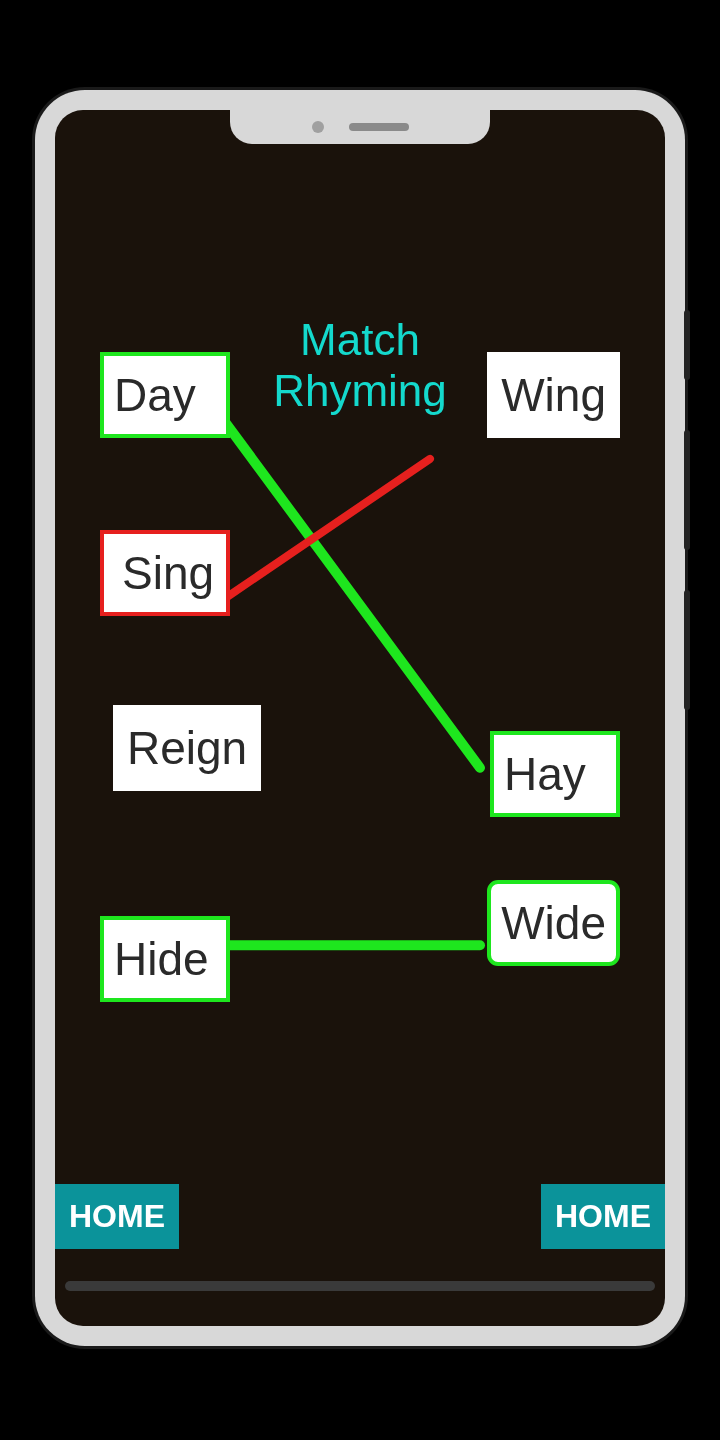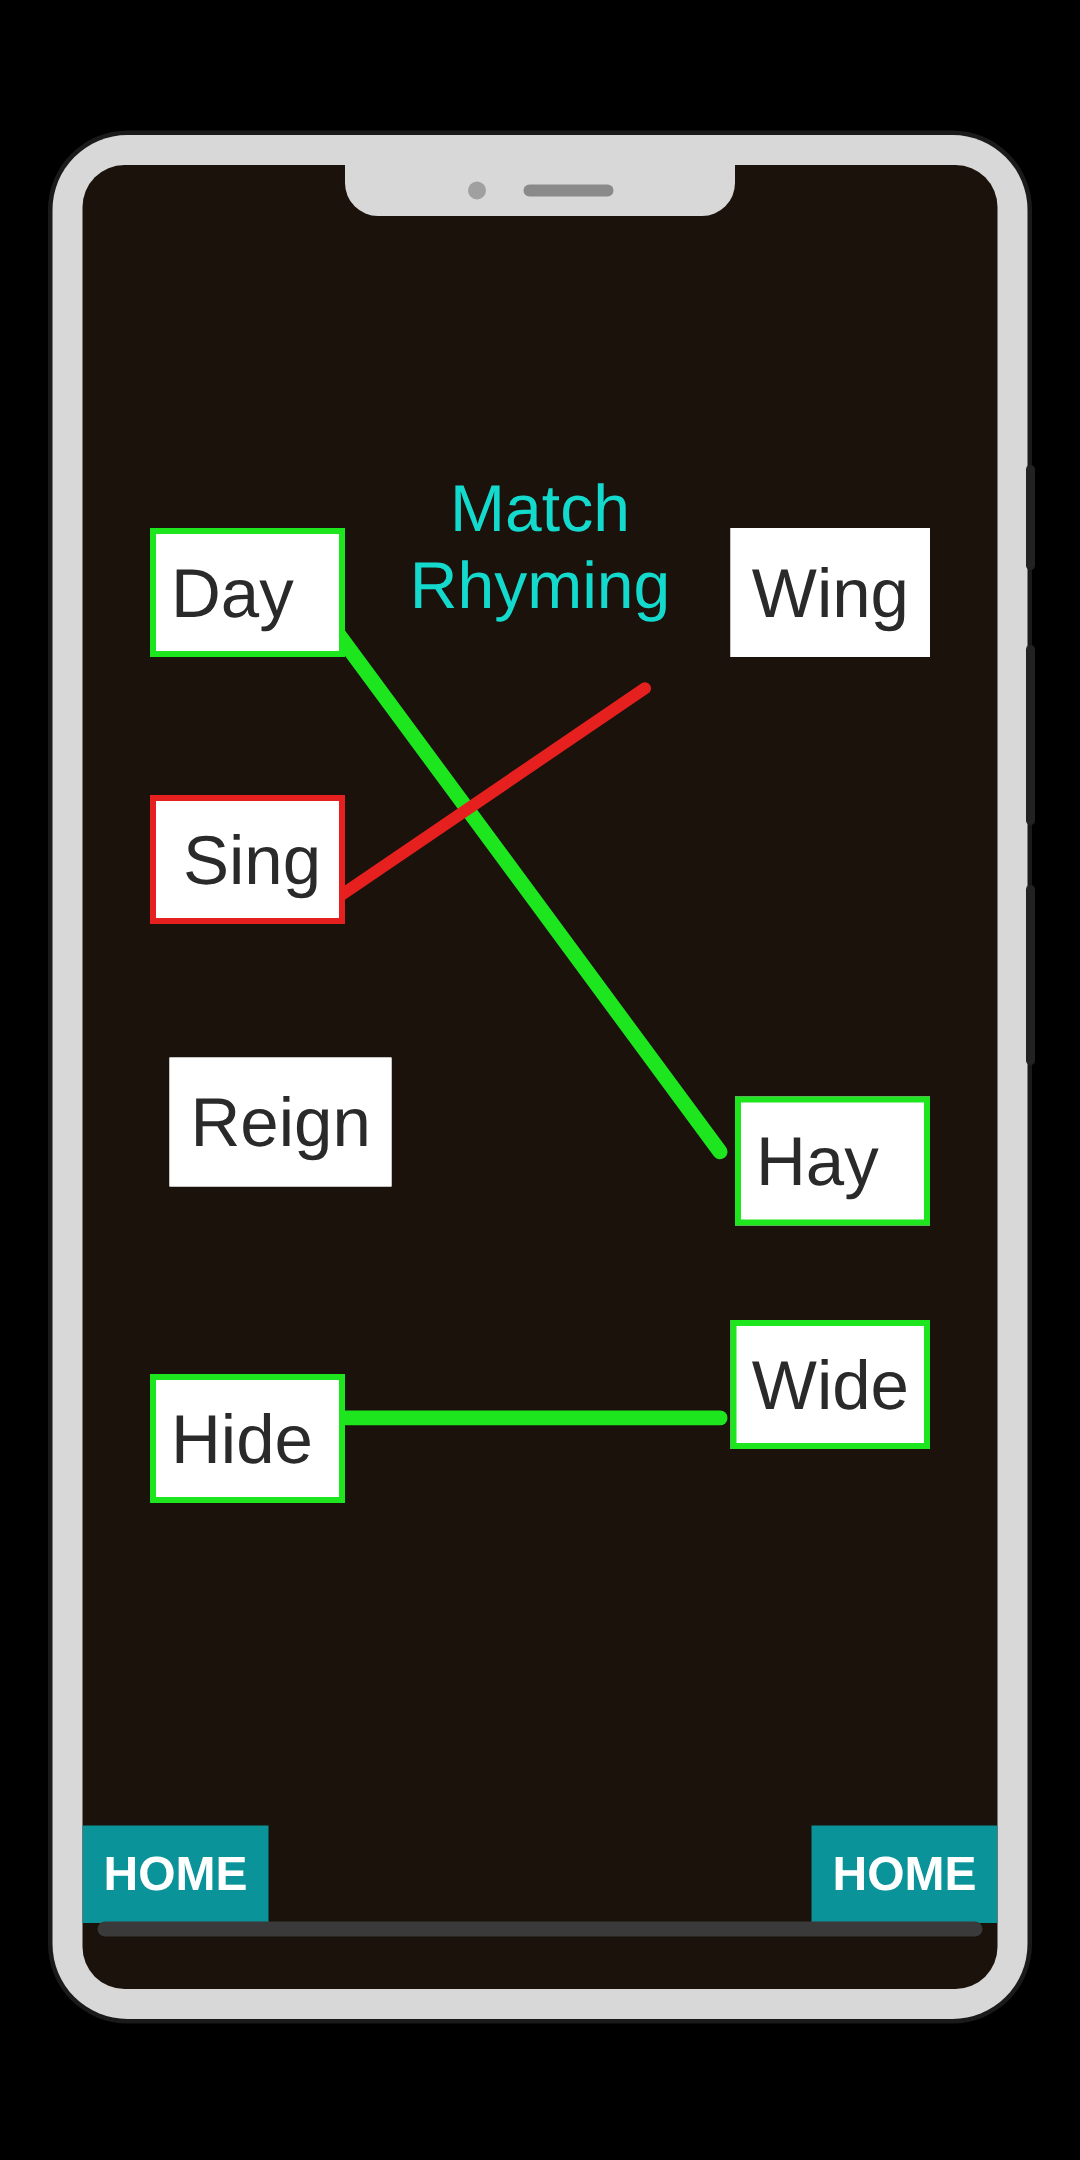--- a/index.html
+++ b/index.html
@@ -104,21 +104,21 @@
 .lines-svg {
   position: absolute;
   top: 0;
   left: 0;
   width: 100%;
   height: 100%;
   pointer-events: none;
 }
 .nav-btn {
   position: absolute;
-  bottom: 44px;
+  bottom: 77px;
   background: #0b939a;
   color: #fff;
   font-size: 32px;
   font-weight: 600;
   padding: 14px 14px;
   border: none;
   cursor: pointer;
 }
 .home-btn { left: 0; }
 .skip-btn { right: 0; }
@@ -156,21 +156,21 @@
       <div class="title">Match
 Rhyming</div>
 
       <div class="word-box b-green" style="left:45px; top:242px;">Day</div>
       <div class="word-box b-red" style="left:45px; top:420px;">Sing</div>
       <div class="word-box b-white" style="left:58px; top:595px;">Reign</div>
       <div class="word-box b-green" style="left:45px; top:770px;margin-top:36px;">Hide</div>
 
       <div class="word-box b-white" style="right:45px; top:242px;">Wing</div>
       <div class="word-box b-green" style="right:45px; top:621px;margin-left:22px;">Hay</div>
-      <div class="word-box b-green" style="right:45px; top:770px;">Wide</div>
+      <div class="word-box b-green" style="right:45px; top:770px;border-radius:11px;">Wide</div>
 
       <button class="nav-btn home-btn">HOME</button>
       <button class="nav-btn skip-btn">HOME</button>
 
       <div class="bottom-bar"></div>
     </div>
   </div>
 </div>
 
 </body></html>

